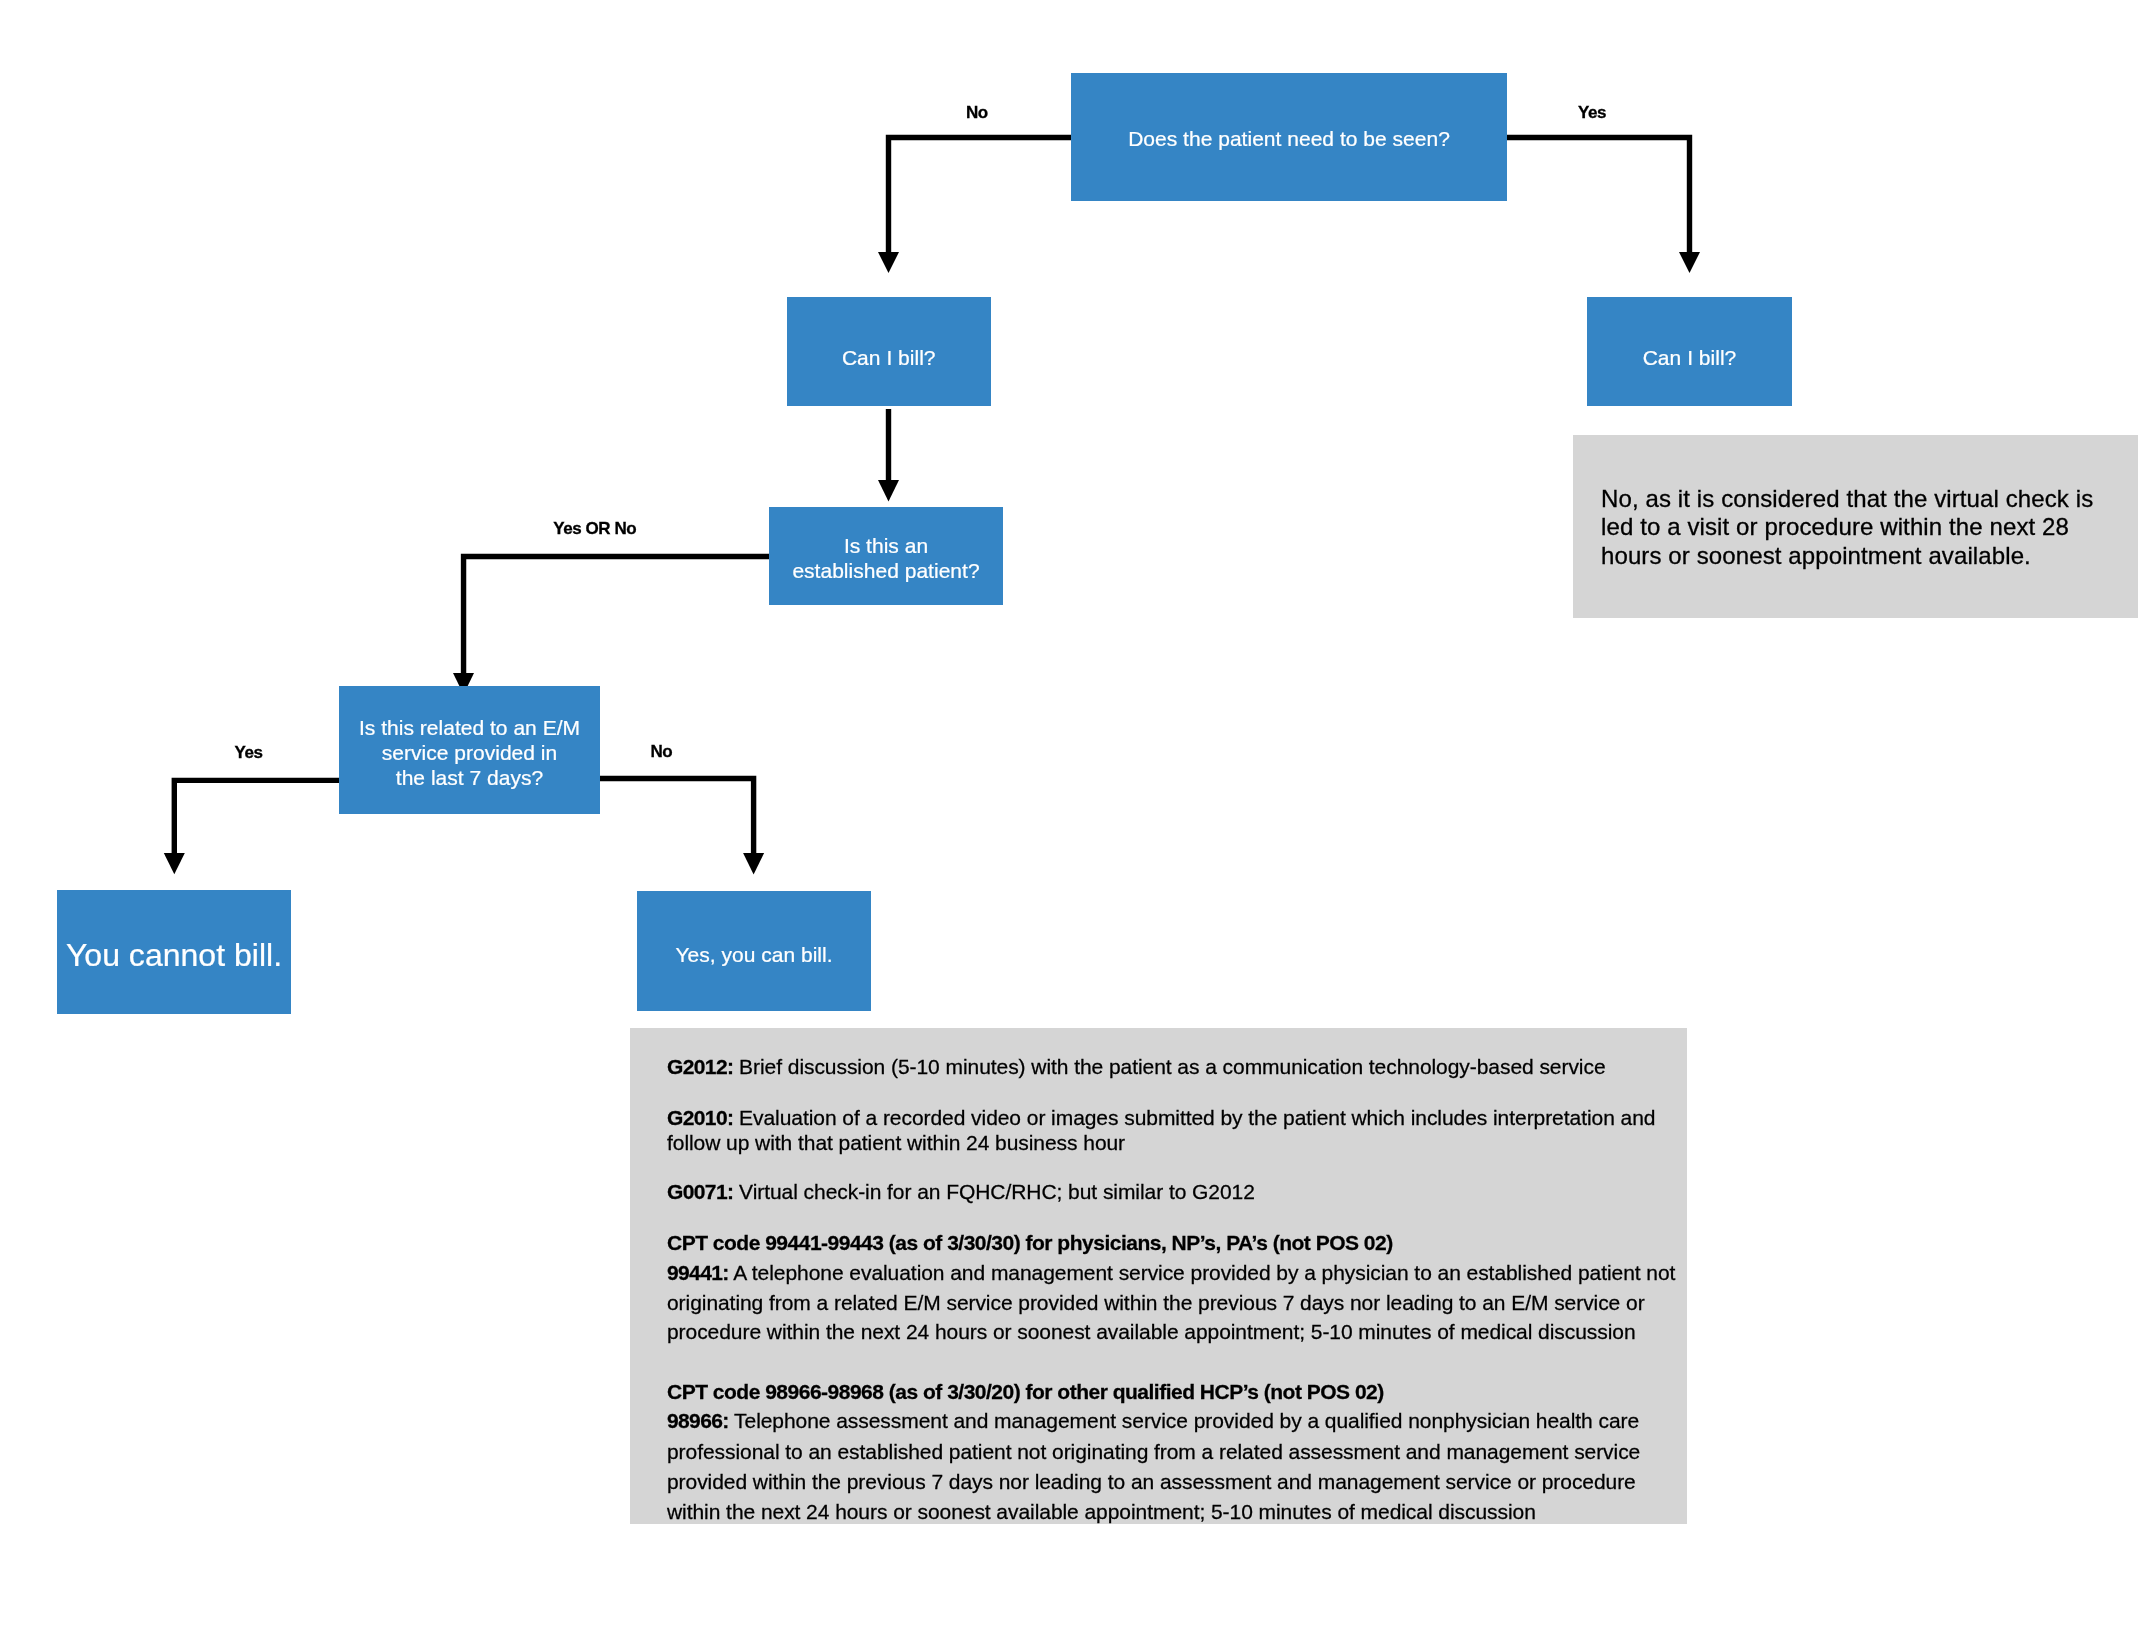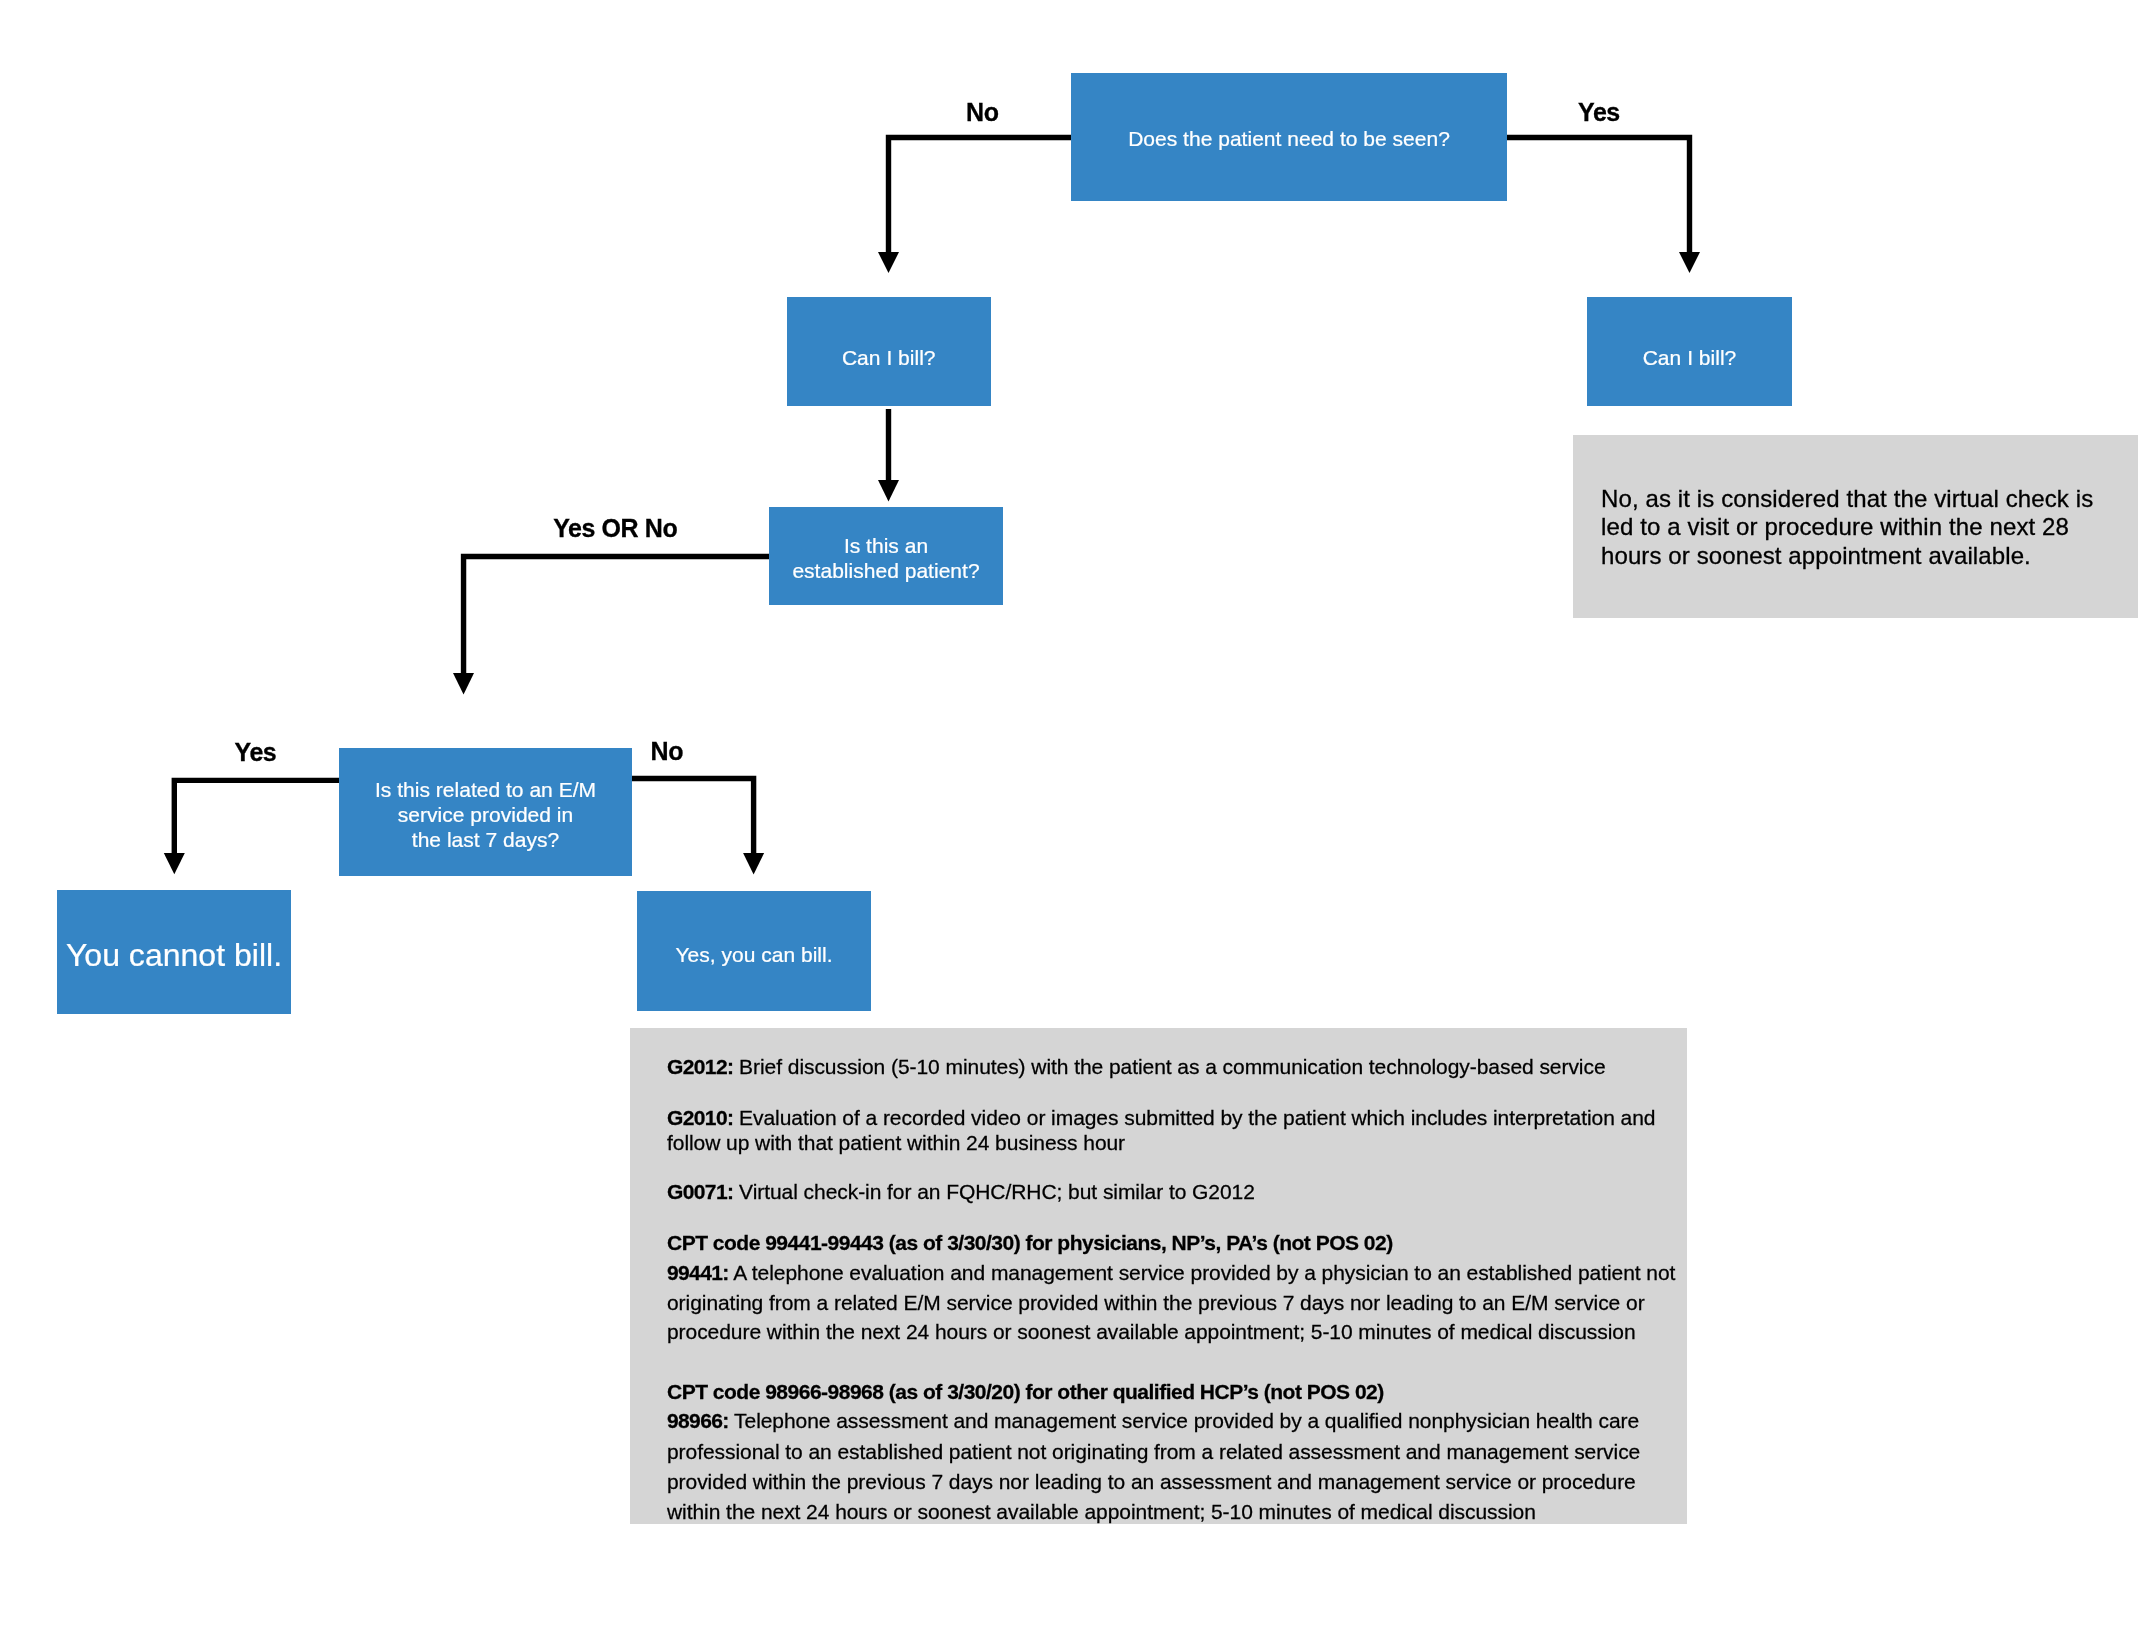--- a/index.html
+++ b/index.html
@@ -22,29 +22,29 @@
   .node .multi{white-space:pre-line;}
   .node .label{position:relative;}
   .n-main {left:1071px; top:72.7px;  width:436px; height:128.5px;}
   .n-main  .label{top:2px;}
   .n-billL{left:786.5px;top:297px;   width:204.5px; height:109.3px;}
   .n-billL .label{top:6.1px;}
   .n-billR{left:1587px; top:297px;   width:205px; height:108.9px;}
   .n-billR .label{top:6.1px;}
   .n-estab{left:769px;  top:506.6px; width:234px; height:98.7px;}
   .n-estab .label{top:2.4px;}
-  .n-em   {left:339px;  top:748px;   width:293px; height:127.7px;}
+  .n-em   {left:339px;  top:686px;   width:261px; height:127.7px;}
   .n-em    .label{top:2.7px;}
   .n-cannot{left:57px;  top:890.3px; width:234px; height:124px;font-size:32px;line-height:29.3px;}
   .n-cannot .label{top:3.5px;}
   .n-can  {left:637px;  top:890.8px; width:234px; height:120.6px;font-size:21px;line-height:29.3px;}
   .n-can   .label{top:3.4px;}
 
   
-  .edgelabel{font-size:25px;line-height:25px;letter-spacing:-0.42px;-webkit-text-stroke:0.3px #000;}
+  .edgelabel{font-size:17px;line-height:25px;letter-spacing:-0.42px;-webkit-text-stroke:0.3px #000;}
   .el-no1   {left:966px;  top:100.2px;}
   .el-yes1  {left:1578px; top:100.3px;}
   .el-yesorno{left:553.2px; top:516.2px;}
   .el-yes2  {left:234.5px;  top:740px;}
   .el-no2   {left:650.5px;  top:738.7px;}
 
   
   .p-right{left:1573px;top:435px;width:610px;height:183px;background:#D5D5D5;}
   .p-right .ptext{position:absolute;left:0;top:0;font-size:24px;letter-spacing:0.11px;-webkit-text-stroke:0.3px #000;}
   .p-right .pline{position:absolute;left:28px;white-space:nowrap;}

